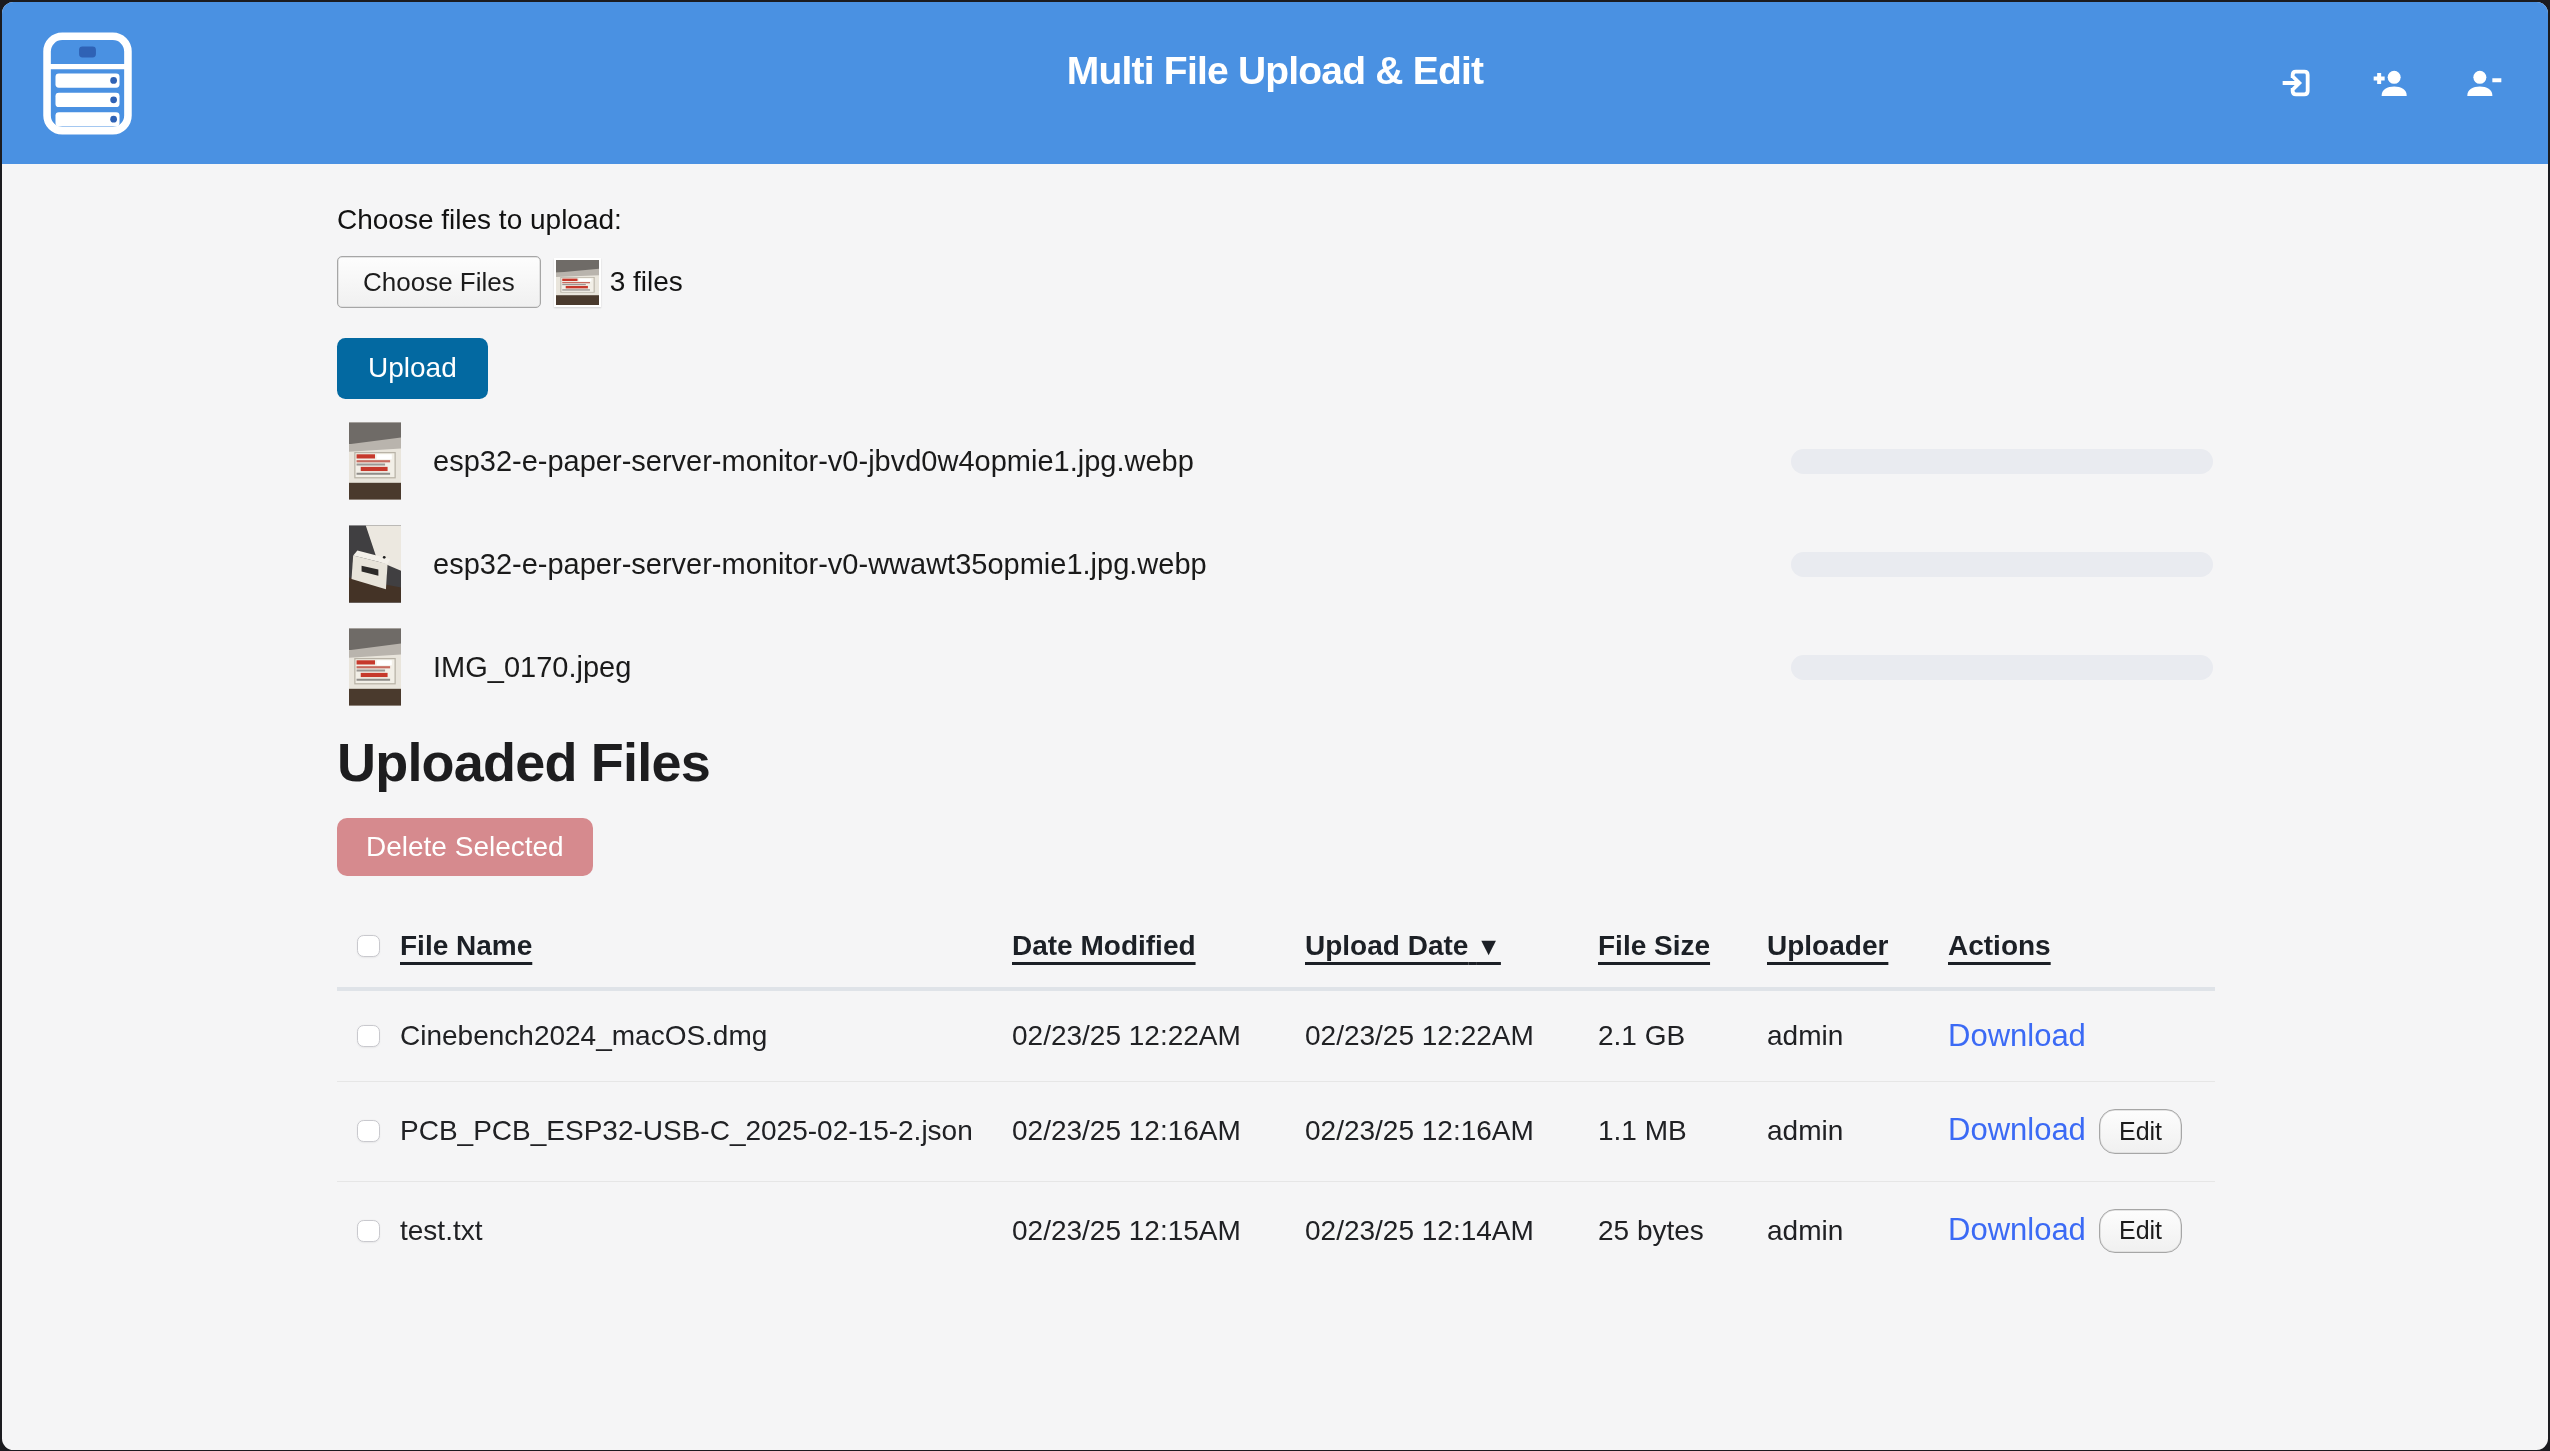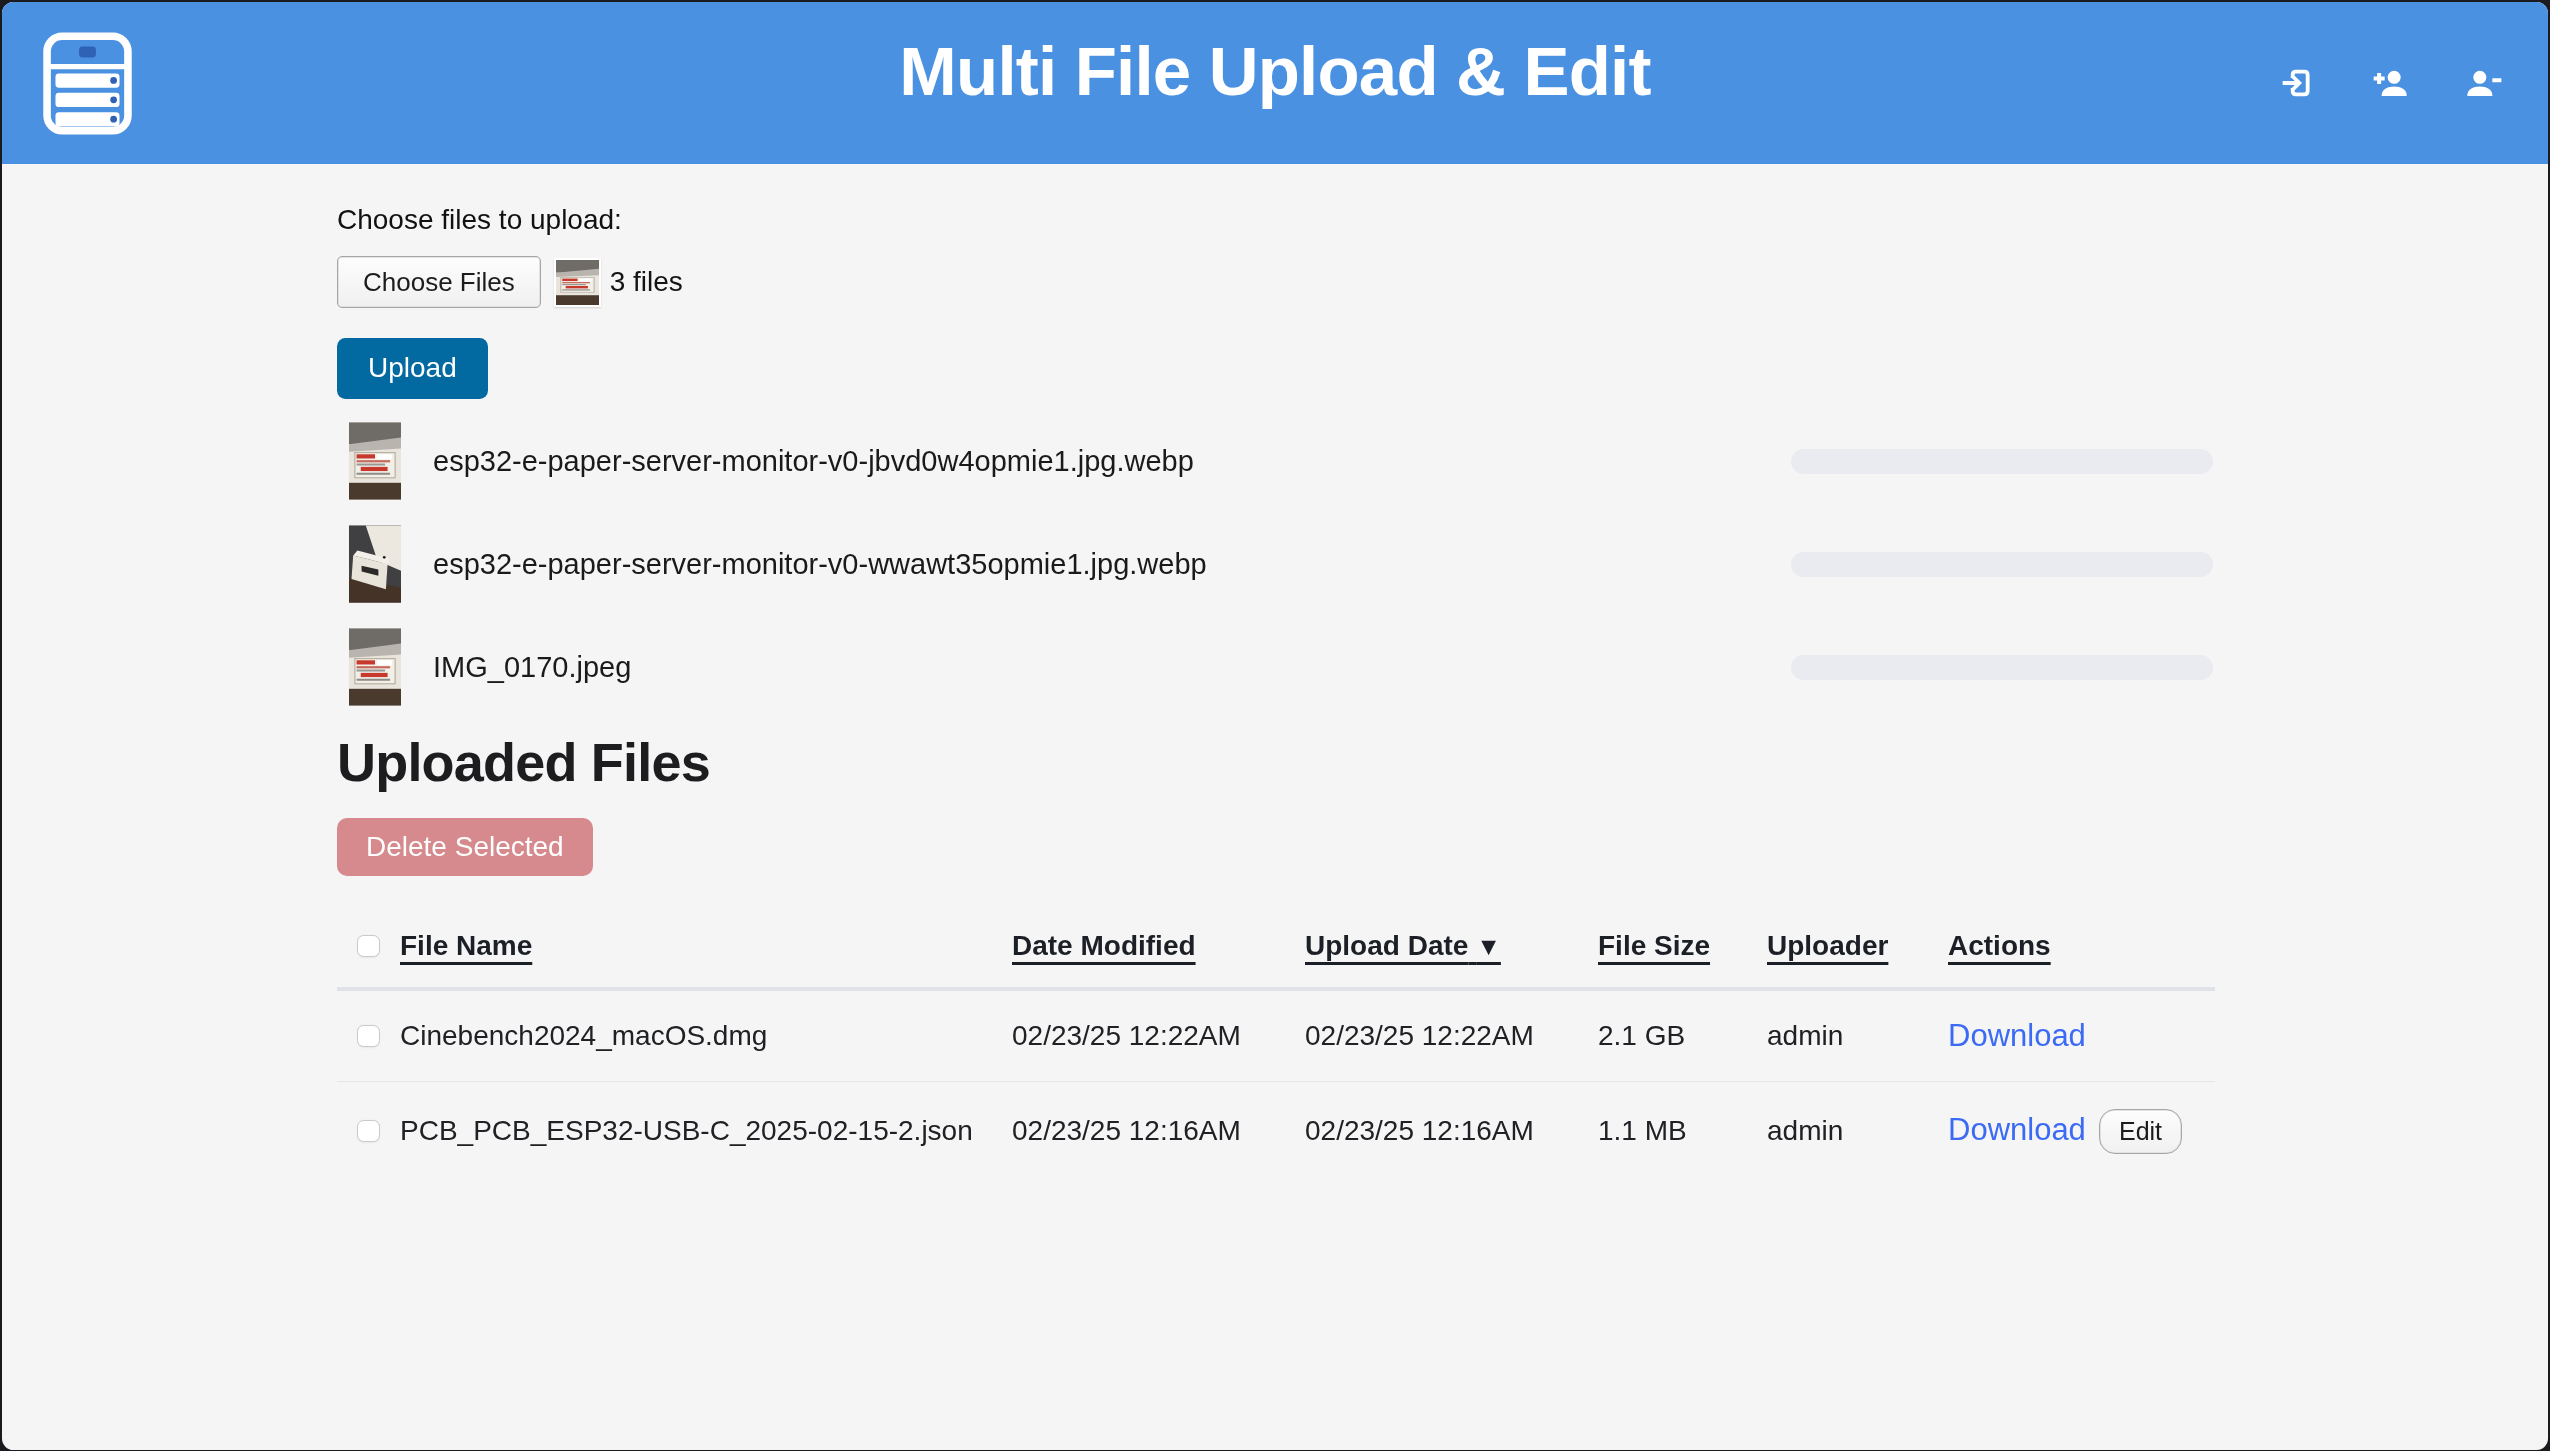--- a/index.html
+++ b/index.html
@@ -19,21 +19,21 @@
   
   .app-header {
     position: relative;
     height: 162px;
     background: #4a91e2;
   }
   .logo { position: absolute; left: 40px; top: 29px; width: 91px; height: 105px; }
   .app-title {
     position: absolute; left: 0; right: 0; top: 0; height: 138px;
     display: flex; align-items: center; justify-content: center;
-    color: #ffffff; font-size: 69px; font-weight: bold; letter-spacing: -0.8px;
+    color: #ffffff; font-size: 39px; font-weight: bold; letter-spacing: -0.8px;
   }
   .header-actions {
     position: absolute; right: 44px; top: 0; height: 162px;
     display: flex; align-items: center; gap: 54px;
   }
   .header-actions .hicon { width: 40px; height: 40px; display: block; cursor: pointer; }
 
   
   .content { width: 1876px; margin: 0 auto; }
 
@@ -297,18 +297,31 @@
             </td>
           <td class="cell-pad">PCB_PCB_ESP32-USB-C_2025-02-15-2.json</td>
           <td>02/23/25 12:16AM</td>
           <td>02/23/25 12:16AM</td>
           <td>1.1 MB</td>
           <td>admin</td>
           <td>
             <a class="download-link">Download</a><button class="btn-native edit-btn">Edit</button>
           </td>
         </tr>
+        <tr>
+          <td>
+              <input type="checkbox" class="row-check" style="">
+            </td>
+          <td class="cell-pad">test.txt</td>
+          <td>02/23/25 12:15AM</td>
+          <td>02/23/25 12:14AM</td>
+          <td>25 bytes</td>
+          <td>admin</td>
+          <td>
+            <a class="download-link">Download</a><button class="btn-native edit-btn">Edit</button>
+          </td>
+        </tr>
       </tbody>
     </table>
 
   </div>
 </div>
 
 
 </body></html>

